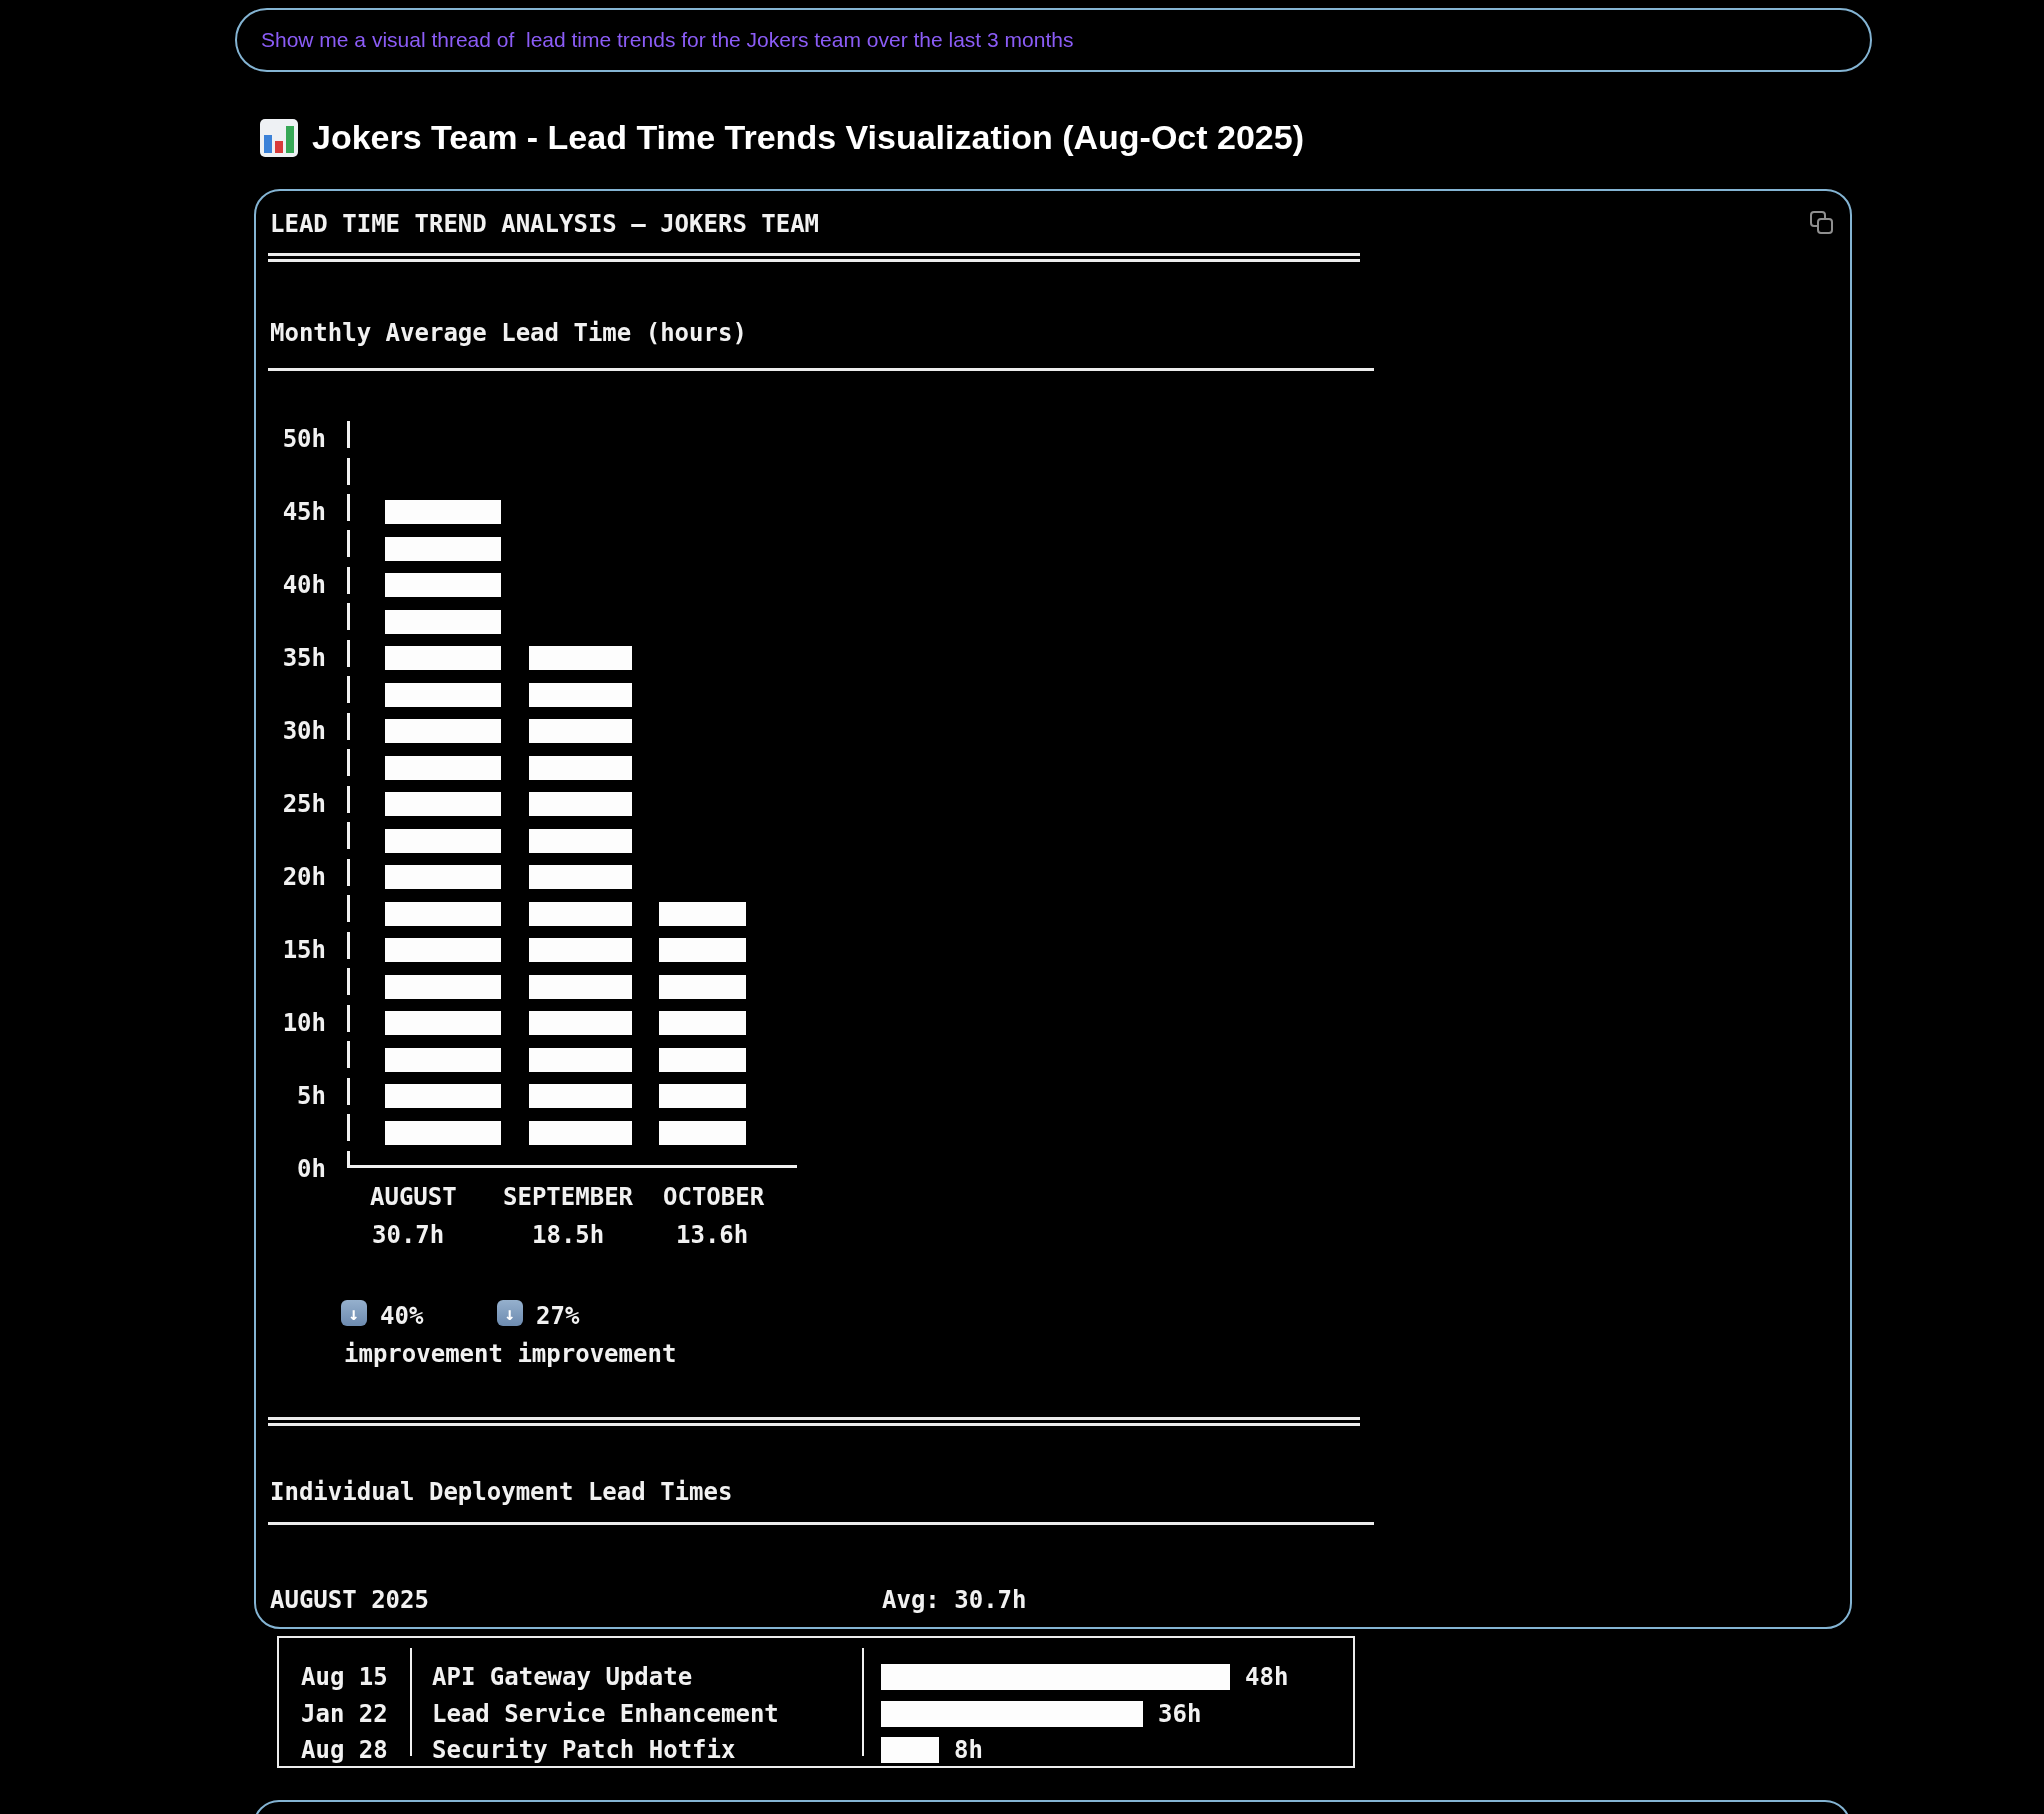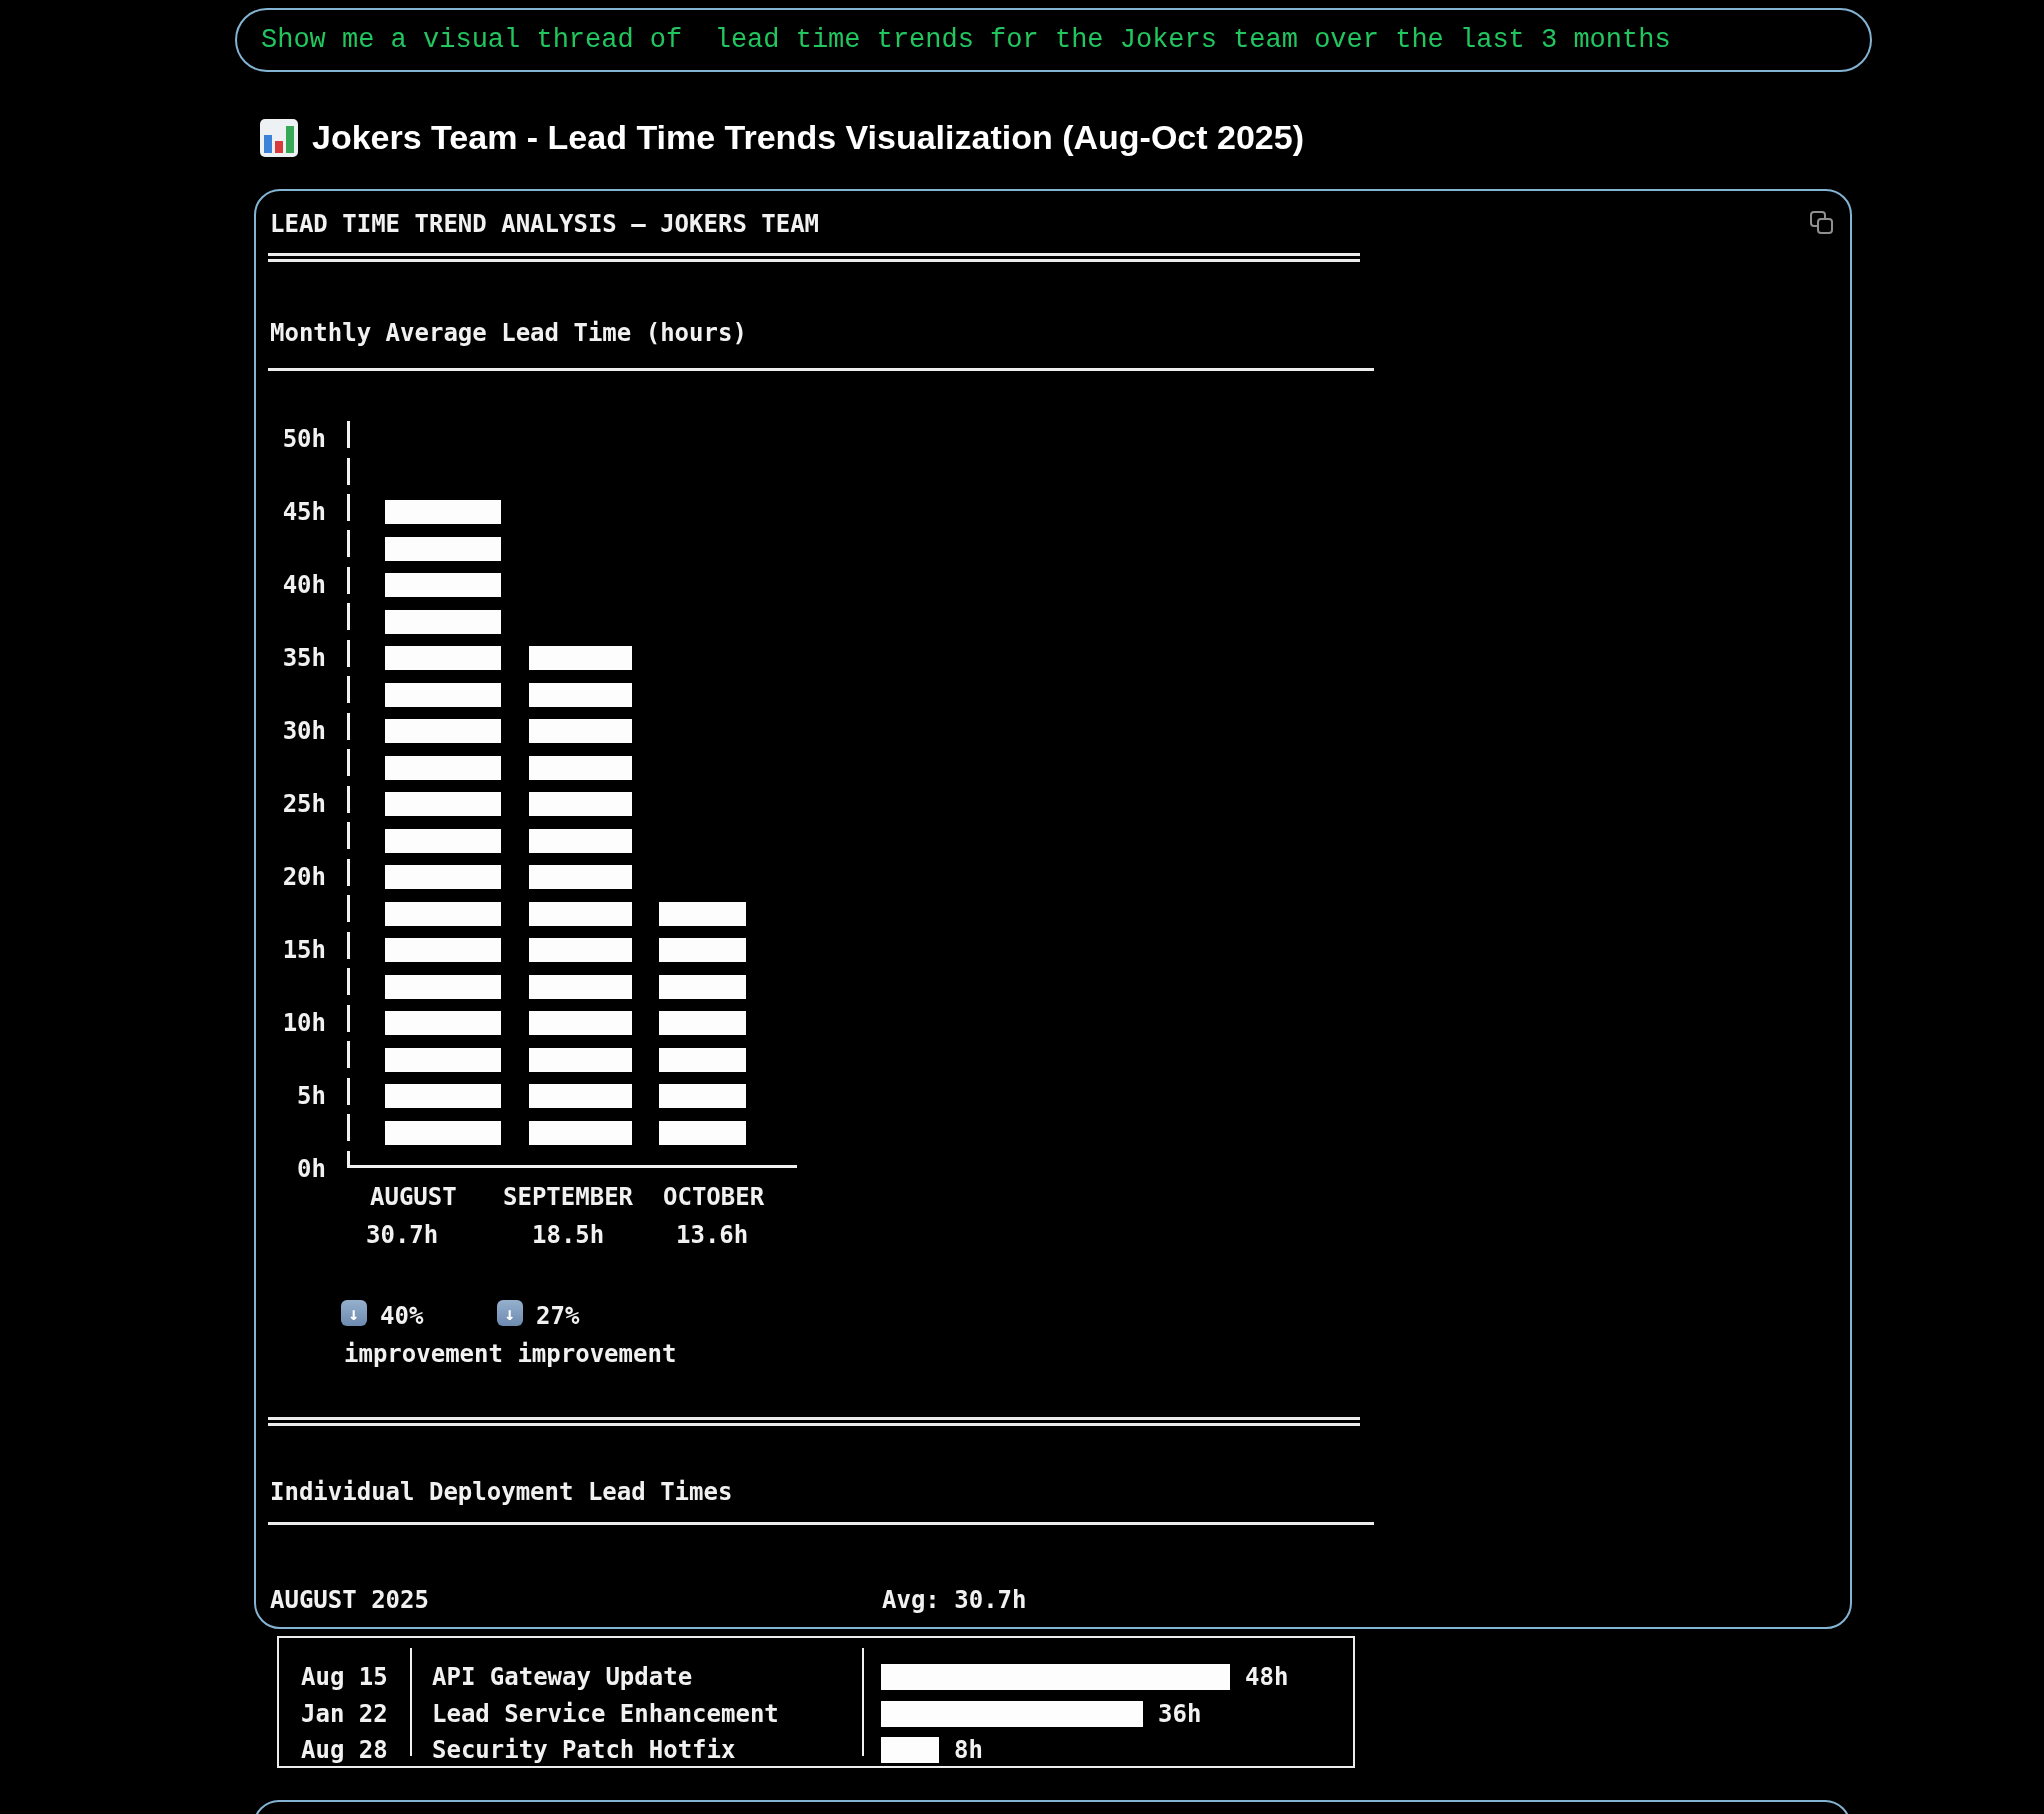--- a/index.html
+++ b/index.html
@@ -2,22 +2,22 @@
 <html><head>
 <meta charset="utf-8">
 <style>
   html,body{margin:0;padding:0;background:#000;}
   body{width:2044px;height:1814px;overflow:hidden;position:relative;
        font-family:"DejaVu Sans Mono",monospace;}
   .abs{position:absolute;}
   
   .prompt-box{left:235px;top:8px;width:1637px;height:64px;border:2px solid #84b4d3;
     border-radius:32px;display:flex;align-items:center;box-sizing:border-box;}
-  .prompt-text{padding-left:24px;color:#22c55e;font-family:Liberation Mono, monospace;
-    font-size:27px;white-space:pre;}
+  .prompt-text{padding-left:24px;color:#8b5cf6;font-family:Liberation Sans, sans-serif;
+    font-size:21px;white-space:pre;}
   
   .heading{left:260px;top:118px;display:flex;align-items:center;gap:14px;}
   .emoji-chart{width:38px;height:38px;background:#eef1f4;border-radius:5px;position:relative;overflow:hidden;}
   .emoji-chart i{position:absolute;bottom:4px;width:8px;display:block;}
   .emoji-chart .b1{left:4px;height:18px;background:#3b82d8;}
   .emoji-chart .b2{left:15px;height:12px;background:#d83b3b;}
   .emoji-chart .b3{left:26px;height:27px;background:#36a856;}
   .heading-text{color:#fff;font-family:"Liberation Sans",sans-serif;font-size:34px;font-weight:bold;}
   
   .panel{left:254px;top:189px;width:1598px;height:1440px;border:2px solid #84b4d3;
@@ -120,21 +120,21 @@
       <div class="blk" style="left:403px;top:710.5px;width:87px;"></div>
       <div class="blk" style="left:403px;top:747px;width:87px;"></div>
       <div class="blk" style="left:403px;top:783.5px;width:87px;"></div>
       <div class="blk" style="left:403px;top:820px;width:87px;"></div>
       <div class="blk" style="left:403px;top:856.5px;width:87px;"></div>
       <div class="blk" style="left:403px;top:893px;width:87px;"></div>
       <div class="blk" style="left:403px;top:929.5px;width:87px;"></div>
       <div class="tmono" style="left:114px;top:991px;">AUGUST</div>
       <div class="tmono" style="left:247px;top:991px;">SEPTEMBER</div>
       <div class="tmono" style="left:407px;top:991px;">OCTOBER</div>
-      <div class="tmono" style="left:110px;top:1029px;text-align:right;">30.7h</div>
+      <div class="tmono" style="left:116px;top:1029px;text-align:right;">30.7h</div>
       <div class="tmono" style="left:276px;top:1029px;">18.5h</div>
       <div class="tmono" style="left:420px;top:1029px;">13.6h</div>
     </div>
   <div class="yaxis" style="left:91px;top:230px;height:746px;"></div>
   <div class="baseline" style="left:91px;top:974px;width:450px;"></div>
 
   <div id="annots">
       <div class="badge" style="left:85px;top:1109px;">
         <span>↓</span>
       </div>

